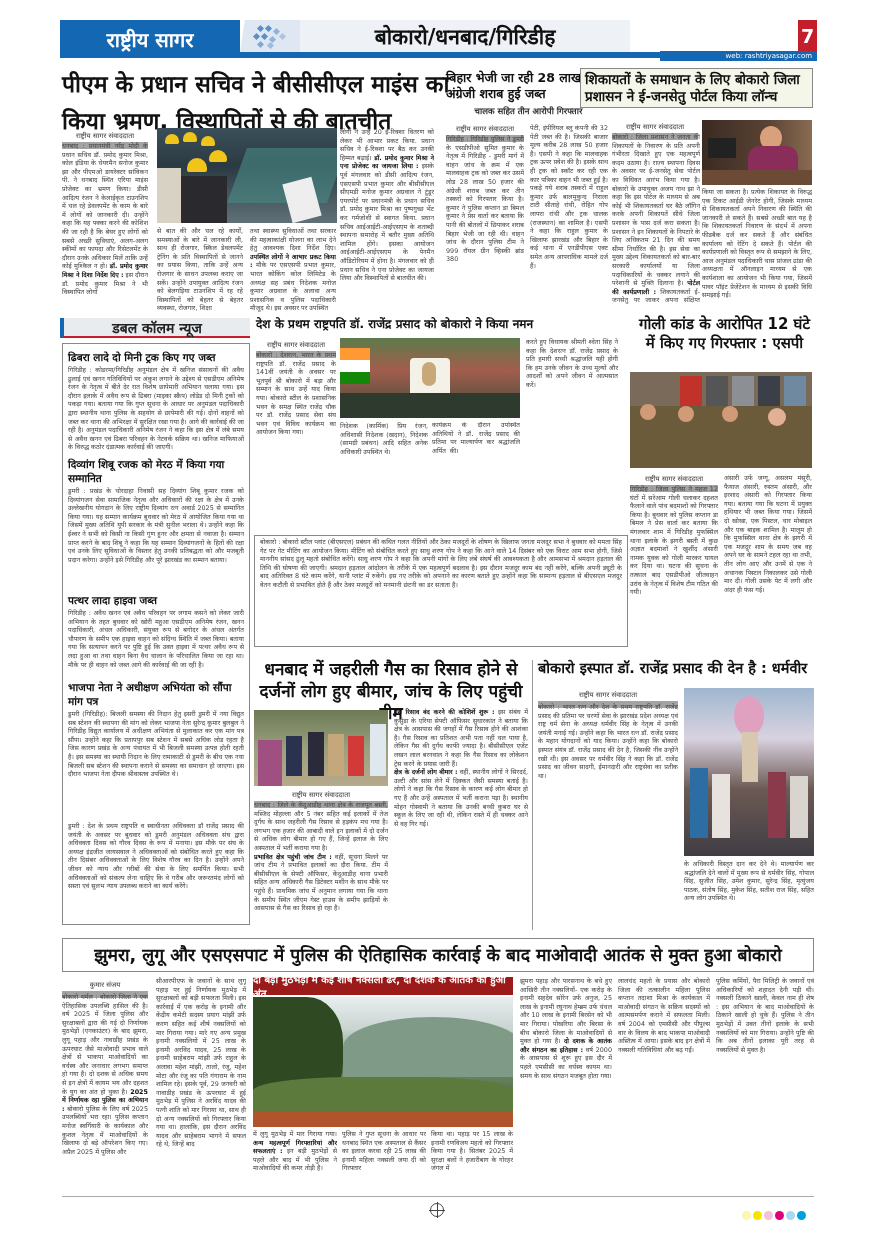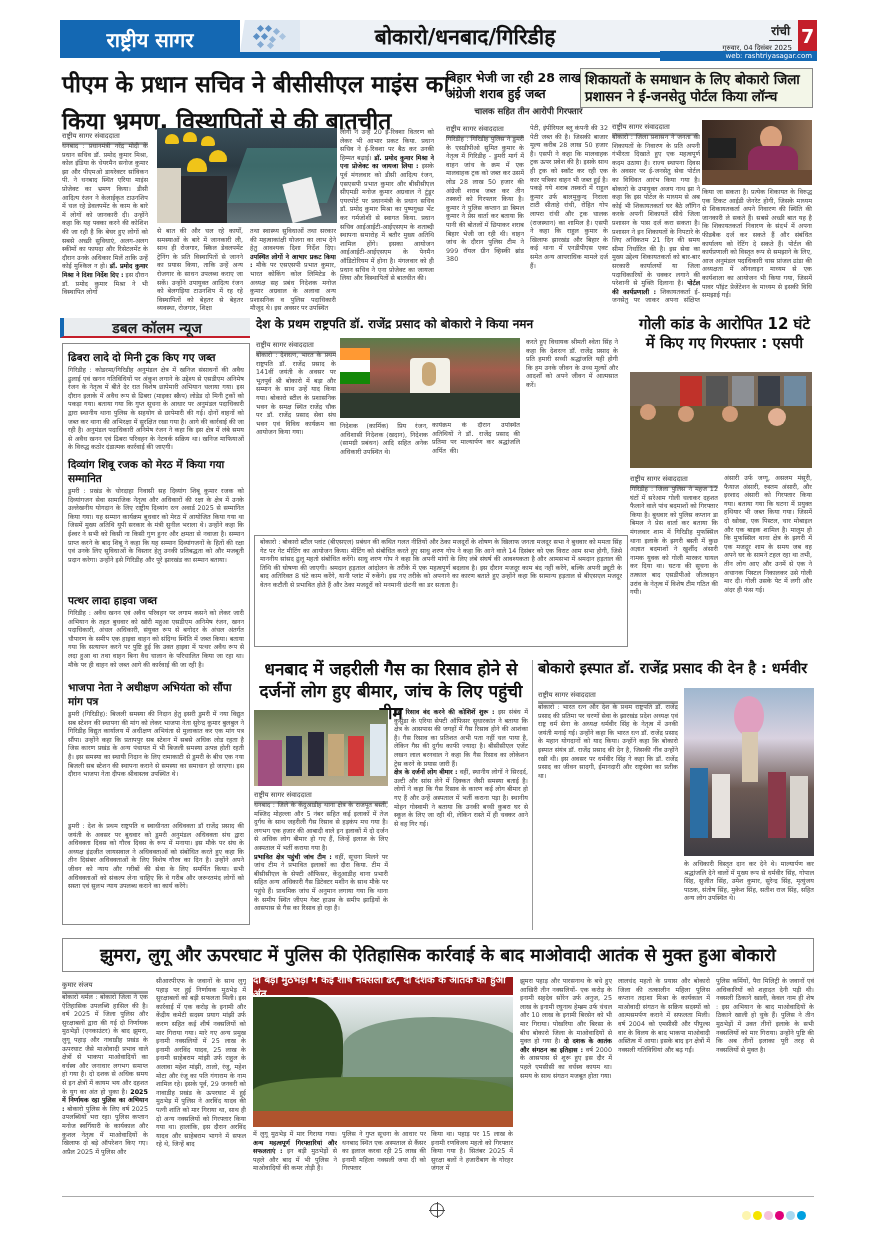--- a/index.html
+++ b/index.html
@@ -10,21 +10,21 @@
 .mh-dots{left:180px;top:0;width:60px;height:32px;background:#dfe8f2;clip-path:polygon(8% 0,100% 0,100% 100%,0 100%)}
 .mh-dots span{position:absolute;width:5px;height:5px;background:#5b8fc5;transform:rotate(45deg)}
 .mh-section{left:240px;top:0;width:330px;height:32px;background:#eef2f6;display:flex;align-items:center;justify-content:center;font-weight:bold;font-size:21px;color:#111}
 .mh-city{left:570px;top:0;width:168px;height:32px;background:#eef2f6;text-align:right;padding-right:6px}
 .mh-city .c{font-weight:bold;font-size:12px;border-bottom:1px solid #333;display:inline-block;padding:1px 2px}
 .mh-city .d{font-size:7px;margin-top:2px}
 .mh-page{left:738px;top:0;width:19px;height:32px;background:#c41e2a;color:#fff;font-weight:bold;font-size:19px;display:flex;align-items:center;justify-content:center}
 .mh-bar{left:180px;top:32px;width:577px;height:6px;background:#1468b3}
 .mh-web{left:600px;top:31px;width:157px;height:10px;background:#1468b3;color:#fff;font-size:7px;text-align:right;padding-right:5px;line-height:10px}
 .hl{font-family:"DejaVu Sans",sans-serif;font-weight:bold;color:#111;line-height:1.15}
-.byline{font-size:7px;color:#333;border-bottom:3px solid #a3a3a3;padding-bottom:2px}
+.byline{font-size:7px;color:#333;text-align:center;border-bottom:7px solid #a3a3a3;padding-bottom:2px}
 .txt{font-size:6.4px;line-height:8.6px;color:#444;text-align:justify;overflow:hidden}
 .txt b{color:#111}
 .photo{overflow:hidden}
 .boxed{border:1.5px solid #888}
 .dcn-head{left:60px;top:318px;width:190px;height:20px;background:#e9ecef;border-left:4px solid #1468b3;font-weight:bold;font-size:14px;display:flex;align-items:center;justify-content:center;border-bottom:2px solid #c41e2a}
 .sub{font-weight:bold;font-size:10.5px;color:#111;margin:3px 0 2px}
 .redbanner{background:#9b1b1b;color:#fff;font-weight:bold;font-size:10px;display:flex;align-items:center;justify-content:center}
 .dots span{display:inline-block;width:9px;height:9px;border-radius:50%;margin-right:2px}
 </style>
 </head>
@@ -37,24 +37,20 @@
       <span style="left:26px;top:6px"></span>
       <span style="left:34px;top:9px;opacity:.6"></span>
     <span style="left:14px;top:14px"></span>
       <span style="left:22px;top:14px"></span>
       <span style="left:30px;top:17px;opacity:.6"></span>
       <span style="left:40px;top:14px;opacity:.4"></span>
     <span style="left:18px;top:22px;opacity:.7"></span>
       <span style="left:28px;top:23px;opacity:.5"></span>
   </div>
   <div class="abs mh-section">बोकारो/धनबाद/गिरिडीह</div>
-  <div class="abs mh-city">
-    <div class="c">रांची</div>
-    <div class="d">गुरुवार, 04 दिसंबर 2025</div>
-  </div>
   <div class="abs mh-page" style="background: rgb(196, 30, 42);">7</div>
   <div class="abs mh-bar" style="background: rgb(20, 104, 179);"></div>
   <div class="abs mh-web" style="background: rgb(20, 104, 179);">web: rashtriyasagar.com</div>
 </div>
 
 <div class="abs hl" style="left:62px;top:66px;width:390px;font-size:23px;line-height:37px;">पीएम के प्रधान सचिव ने बीसीसीएल माइंस का किया भ्रमण, विस्थापितों से की बातचीत</div>
 <div class="abs byline" style="left:62px;top:131px;width:86px;">राष्ट्रीय सागर संवाददाता</div>
 <div class="abs txt" style="left:62px;top:142px;width:86px;height:170px;">
   <span>धनबाद : प्रधानमंत्री नरेंद्र मोदी के प्रधान सचिव डॉ. प्रमोद कुमार मिश्रा, कोल इंडिया के चेयरमैन सनोज कुमार झा और पीएमओ डायरेक्टर सांविकन पी. ने धनबाद स्थित एरिया माइंस प्रोजेक्ट का भ्रमण किया। डीसी आदित्य रंजन ने केलाईकृत टाउनशिप में चल रहे डेवलपमेंट के काम के बारे में लोगों को जानकारी दी। उन्होंने कहा कि यह पक्का करने की कोशिश की जा रही है कि बेघर हुए लोगों को सबसे अच्छी सुविधाएं, अलग-अलग स्कीमों का फायदा और रिसेटलमेंट के दौरान उनके अधिकार मिलें ताकि उन्हें कोई मुश्किल न हो।</span>
   <b>डॉ. प्रमोद कुमार मिश्रा ने दिशा निर्देश दिए :</b>
@@ -182,21 +178,21 @@
 <div class="abs photo" style="left:684px;top:688px;width:130px;height:168px;background:linear-gradient(180deg,#9fb7cf 0%,#d9d2e0 30%,#6c5a54 60%,#3f3d44 100%);">
   <div style="position:absolute;left:50px;top:8px;width:30px;height:40px;background:#e0a0c0;border-radius:50%"></div>
   <div style="position:absolute;left:58px;top:44px;width:16px;height:50px;background:#d8c8b0"></div>
   <div style="position:absolute;left:6px;top:80px;width:18px;height:70px;background:#2c6ea3"></div>
   <div style="position:absolute;left:28px;top:86px;width:18px;height:64px;background:#e7e2de"></div>
   <div style="position:absolute;left:84px;top:84px;width:18px;height:66px;background:#8a3a4a"></div>
   <div style="position:absolute;left:106px;top:88px;width:18px;height:62px;background:#d9d4ce"></div>
 </div>
 <div class="abs txt" style="left:684px;top:860px;width:130px;height:70px;">के अधिकारी विस्तृत दान कर देने थे। माल्यार्पण कर श्रद्धांजलि देने वालों में मुख्य रूप से धर्मवीर सिंह, गोपाल सिंह, सुजीत सिंह, उमेश कुमार, सुरेन्द्र सिंह, मृत्युंजय पाठक, संतोष सिंह, मुकेश सिंह, सतीश राज सिंह, सहित अन्य लोग उपस्थित थे।</div>
 
-<div class="abs hl boxed" style="left:62px;top:938px;width:752px;font-size:17.5px;height:34px;display:flex;align-items:center;justify-content:center;white-space:nowrap;">झुमरा, लुगू और ऊपरघाट में पुलिस की ऐतिहासिक कार्रवाई के बाद माओवादी आतंक से मुक्त हुआ बोकारो</div>
+<div class="abs hl boxed" style="left:62px;top:938px;width:752px;font-size:17.5px;height:34px;display:flex;align-items:center;justify-content:center;white-space:nowrap;">झुमरा, लुगू और एसएसपाट में पुलिस की ऐतिहासिक कार्रवाई के बाद माओवादी आतंक से मुक्त हुआ बोकारो</div>
 <div class="abs byline" style="left:62px;top:980px;width:86px;">कुमार संजय</div>
 <div class="abs txt" style="left:62px;top:993px;width:86px;height:196px;">
   <span>बोकारो थर्मल : बोकारो जिला ने एक ऐतिहासिक उपलब्धि हासिल की है। वर्ष 2025 में जिला पुलिस और सुरक्षाबलों द्वारा की गई दो निर्णायक मुठभेड़ों (एनकाउंटर) के बाद झुमरा, लुगू पहाड़ और नावाडीह प्रखंड के ऊपरघाट जैसे माओवादी प्रभाव वाले क्षेत्रों से भाकपा माओवादियों का वर्चस्व और जनाधार लगभग समाप्त हो गया है। दो दशक से अधिक समय से इन क्षेत्रों में कायम भय और दहशत के युग का अंत हो चुका है।</span>
   <b>2025 में निर्णायक रहा पुलिस का अभियान :</b>
   <span>बोकारो पुलिस के लिए वर्ष 2025 उपलब्धियों भरा रहा। पुलिस कप्तान मनोज स्वर्गियारी के कार्यकाल और कुशल नेतृत्व में माओवादियों के खिलाफ दो बड़े ऑपरेशन किए गए। अप्रैल 2025 में पुलिस और</span>
 </div>
 <div class="abs txt" style="left:156px;top:977px;width:90px;height:212px;">सीआरपीएफ के जवानों के साथ लुगू पहाड़ पर हुई निर्णायक मुठभेड़ में सुरक्षाबलों को बड़ी सफलता मिली। इस कार्रवाई में एक करोड़ के इनामी और केंद्रीय कमेटी सदस्य प्रयाग मांझी उर्फ करण सहित कई शीर्ष नक्सलियों को मार गिराया गया। मारे गए अन्य प्रमुख इनामी नक्सलियों में 25 लाख के इनामी अरविंद यादव, 25 लाख के इनामी साहेबराम मांझी उर्फ राहुल के अलावा महेश मांझी, तालो, रंजू, महेश मोटा और रंजू का पति गंगाराम के नाम शामिल रहे। इसके पूर्व, 29 जनवरी को नावाडीह प्रखंड के ऊपरघाट में हुई मुठभेड़ में पुलिस ने अरविंद यादव की पत्नी शांति को मार गिराया था, साथ ही दो अन्य नक्सलियों को गिरफ्तार किया गया था। हालांकि, इस दौरान अरविंद यादव और साहेबराम भागने में सफल रहे थे, जिन्हें बाद</div>
 <div class="abs redbanner" style="left:253px;top:977px;width:260px;height:18px;">दो बड़ी मुठभेड़ों में कई शीर्ष नक्सली ढेर, दो दशक के आतंक का हुआ अंत</div>
 <div class="abs photo" style="left:253px;top:997px;width:260px;height:130px;background:linear-gradient(180deg,#e9eef0 0%,#c8d4cf 25%,#6e8a6b 55%,#4d6b3e 80%,#8a4a30 100%);">
   <div style="position:absolute;left:90px;top:20px;width:180px;height:60px;background:#7f9a86;border-radius:60% 60% 0 0"></div>

